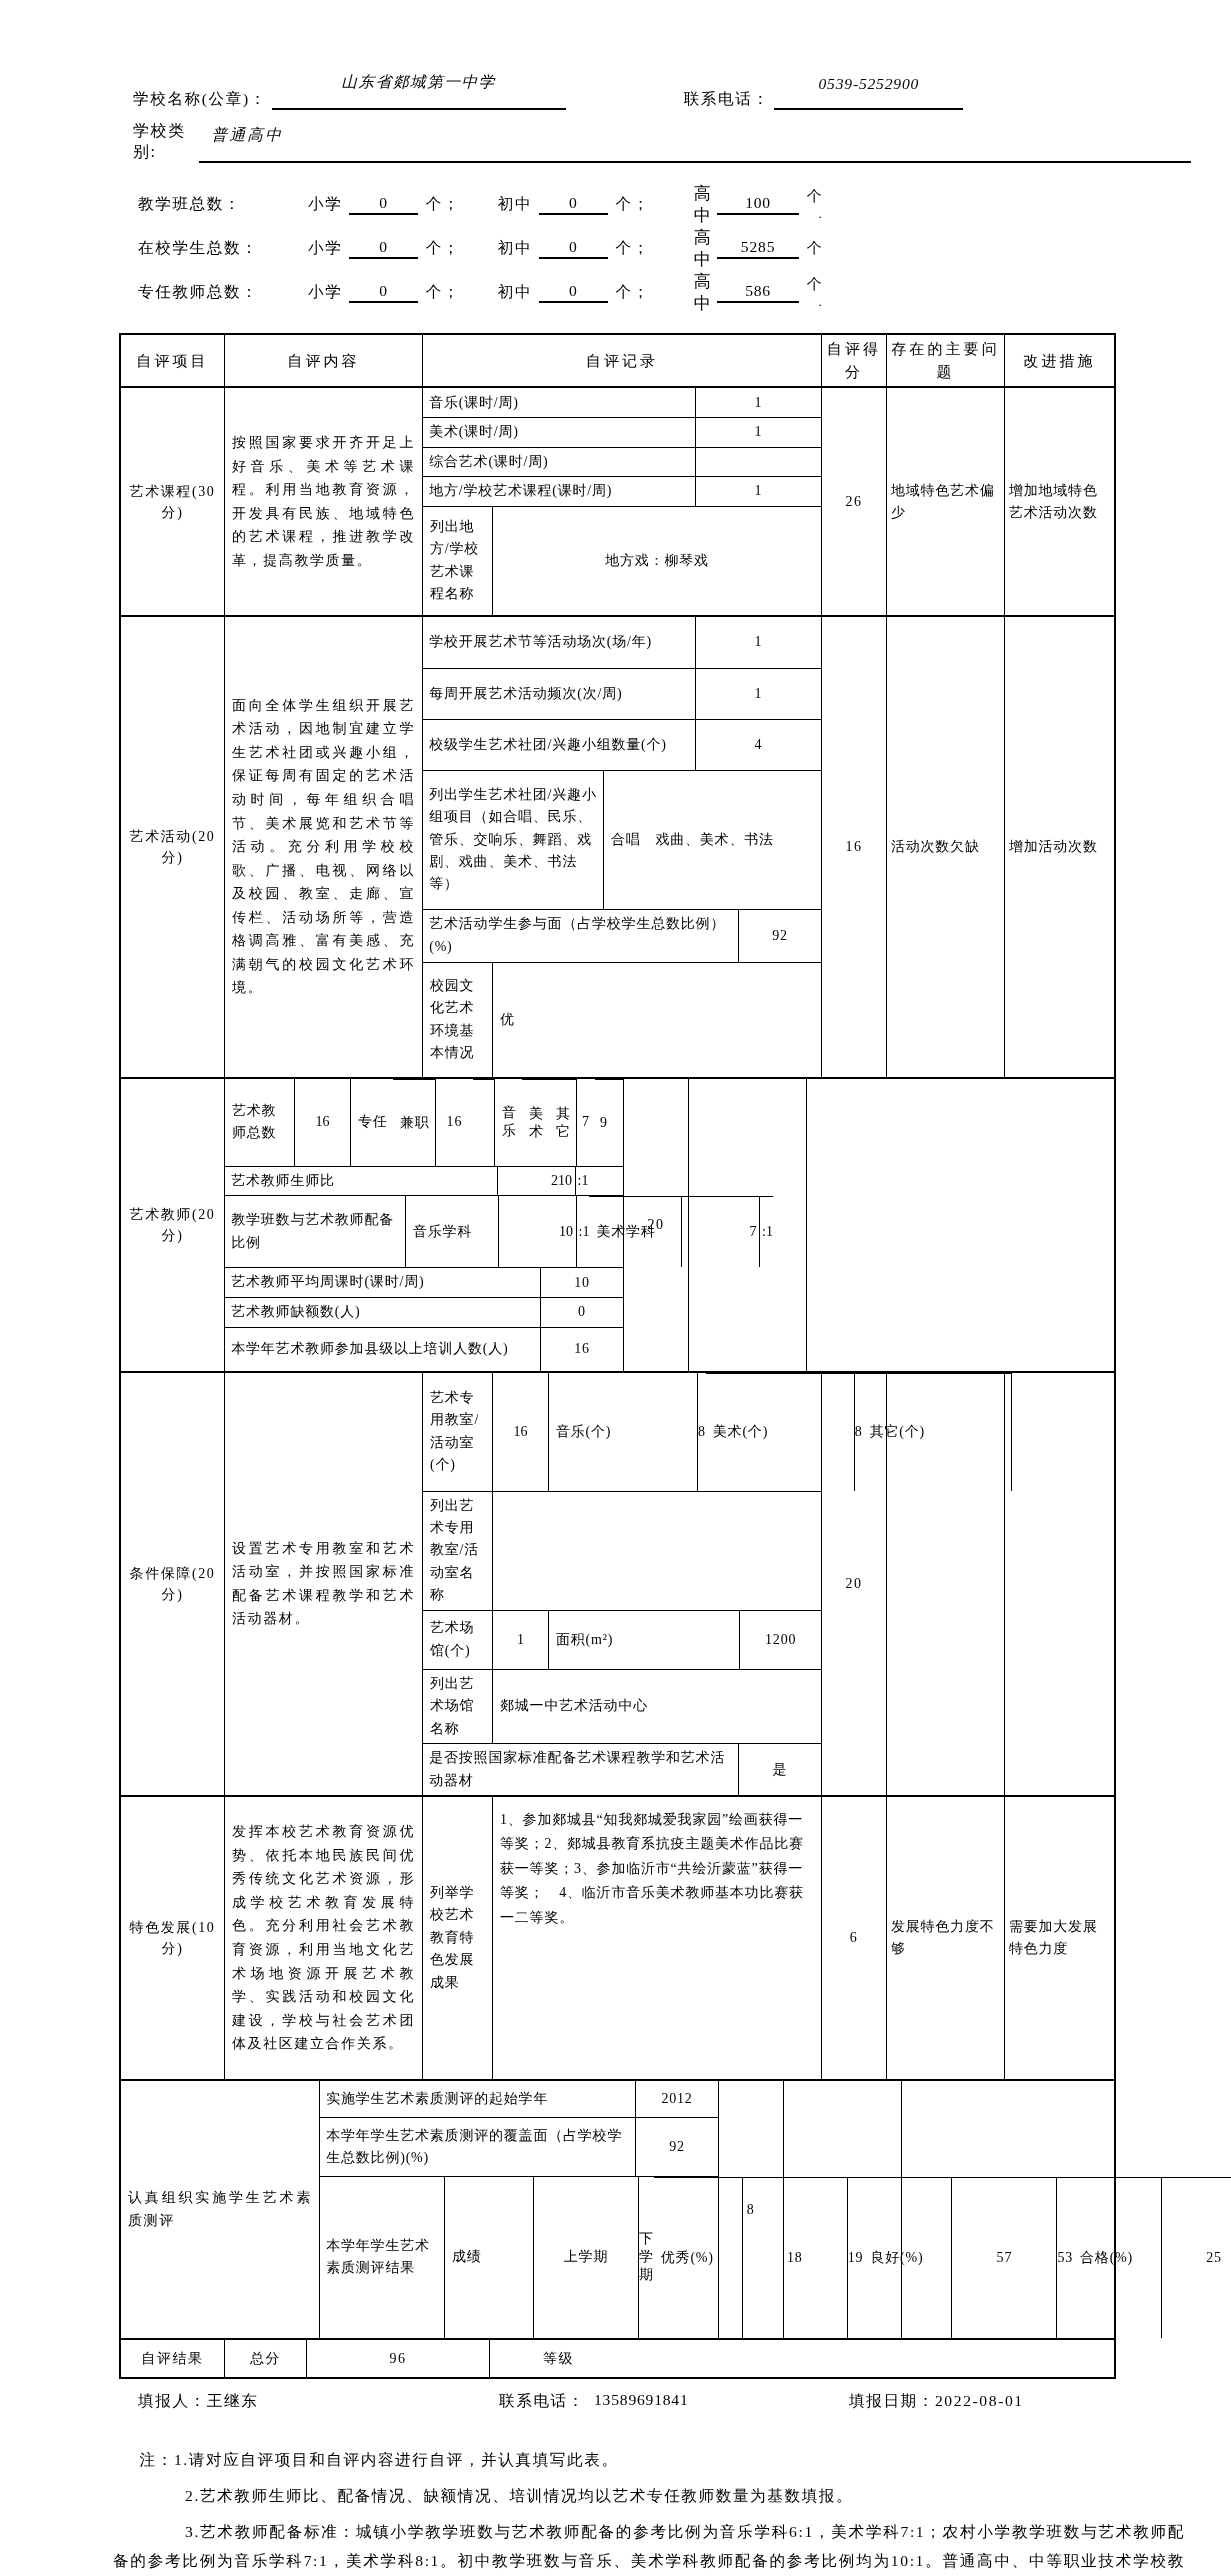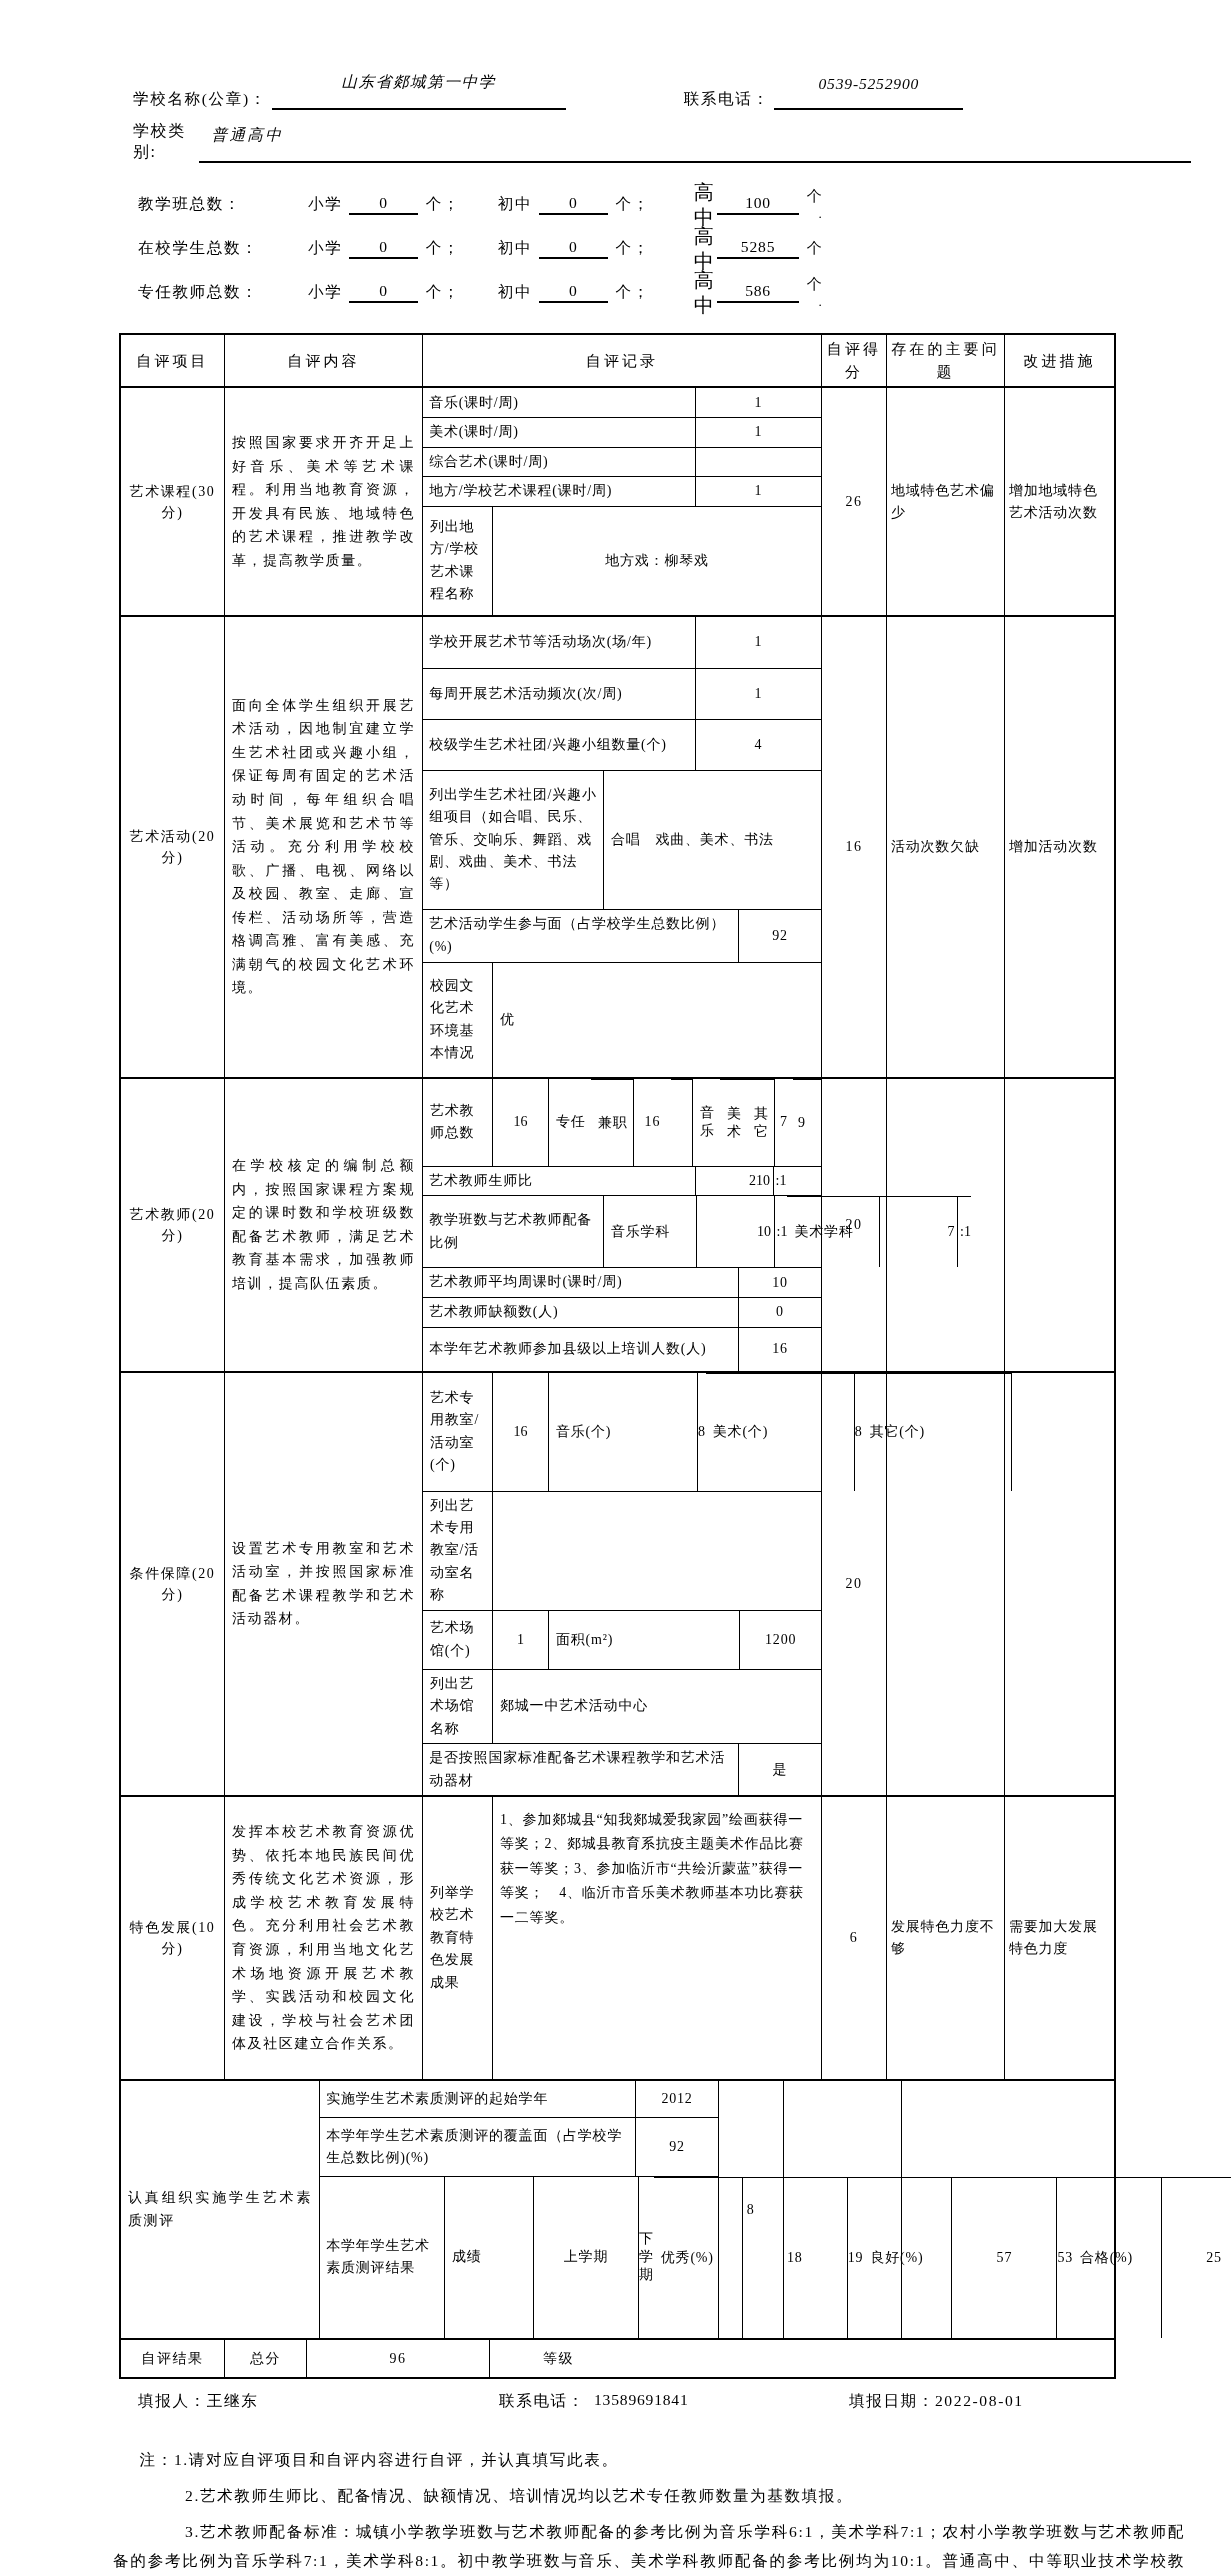--- a/index.html
+++ b/index.html
@@ -21,21 +21,21 @@
   .line2 { display:flex; align-items:flex-end; margin:11px 41px 0 133px; }
   .type-label { font-size:16px; line-height:1.3; letter-spacing:1.6px; width:55px; }
   .ul-type { flex:1; margin-left:11px; justify-content:flex-start; padding-left:12.5px; font-size:15.6px; letter-spacing:2.3px; }
   .stats { margin:20px 0 0 138px; font-size:15.6px; letter-spacing:1.6px; }
   .stat { display:flex; align-items:center; height:44px; }
   .st-label { width:170px; }
   .st-sub { width:41px; }
   .st-val { width:69px; border-bottom:2.3px solid #000; text-align:center; padding-bottom:1.6px; letter-spacing:0.8px; }
   .st-unit { margin-left:7.8px; width:44px; }
   .gap1 { width:28px; } .gap2 { width:31px; }
-  .vword { width:18.7px; line-height:1.25; word-break:break-all; text-align:center; font-size:20px; margin-left:3.1px; }
+  .vword { width:18.7px; line-height:1.25; word-break:break-all; text-align:center; font-size:17px; margin-left:3.1px; }
   .hs-val { width:82px; border-bottom:2.3px solid #000; text-align:center; padding-bottom:1.6px; letter-spacing:0.8px; margin-left:4.7px; }
   .unit-col { display:flex; flex-direction:column; align-items:center; line-height:1.15; margin-left:7.8px; font-size:15px; }
   .unit-col .dot { font-size:13.2px; align-self:flex-end; }
 
   
   .tbl { margin:18.7px 0 0 119px; width:997px; border:2.3px solid #000; }
   .trow { display:flex; align-items:stretch; }
   .trow + .trow { border-top:2.3px solid #000; }
   .trow > * + * { border-left:1.6px solid #000; }
   .cw1 { width:103px; flex:0 0 auto; } .cw2 { width:198px; flex:0 0 auto; }
@@ -238,21 +238,20 @@
           </div>
         </div>
       </div>
       <div class="cc cw4">16</div>
       <div class="c-side cw5">活动次数欠缺</div>
       <div class="c-side cw6">增加活动次数</div>
     </div>
 
     <div class="trow" style="min-height:275px">
       <div class="cc cw1">艺术教师(20分)</div>
-      <div class="c-content cw2">在学校核定的编制总额内，按照国家课程方案规定的课时数和学校班级数配备艺术教师，满足艺术教育基本需求，加强教师培训，提高队伍素质。</div>
       <div class="c-record cw3">
         <div class="rec">
           <div class="sub" style="min-height:87px">
             <div class="sl sl-nar">艺术教师总数</div>
             <div class="cellc w72">16</div>
             <div class="vcol w109">
               <div class="vc vcl">专任</div>
               <div class="vc vcl">兼职</div>
             </div>
             <div class="vcol w76">

